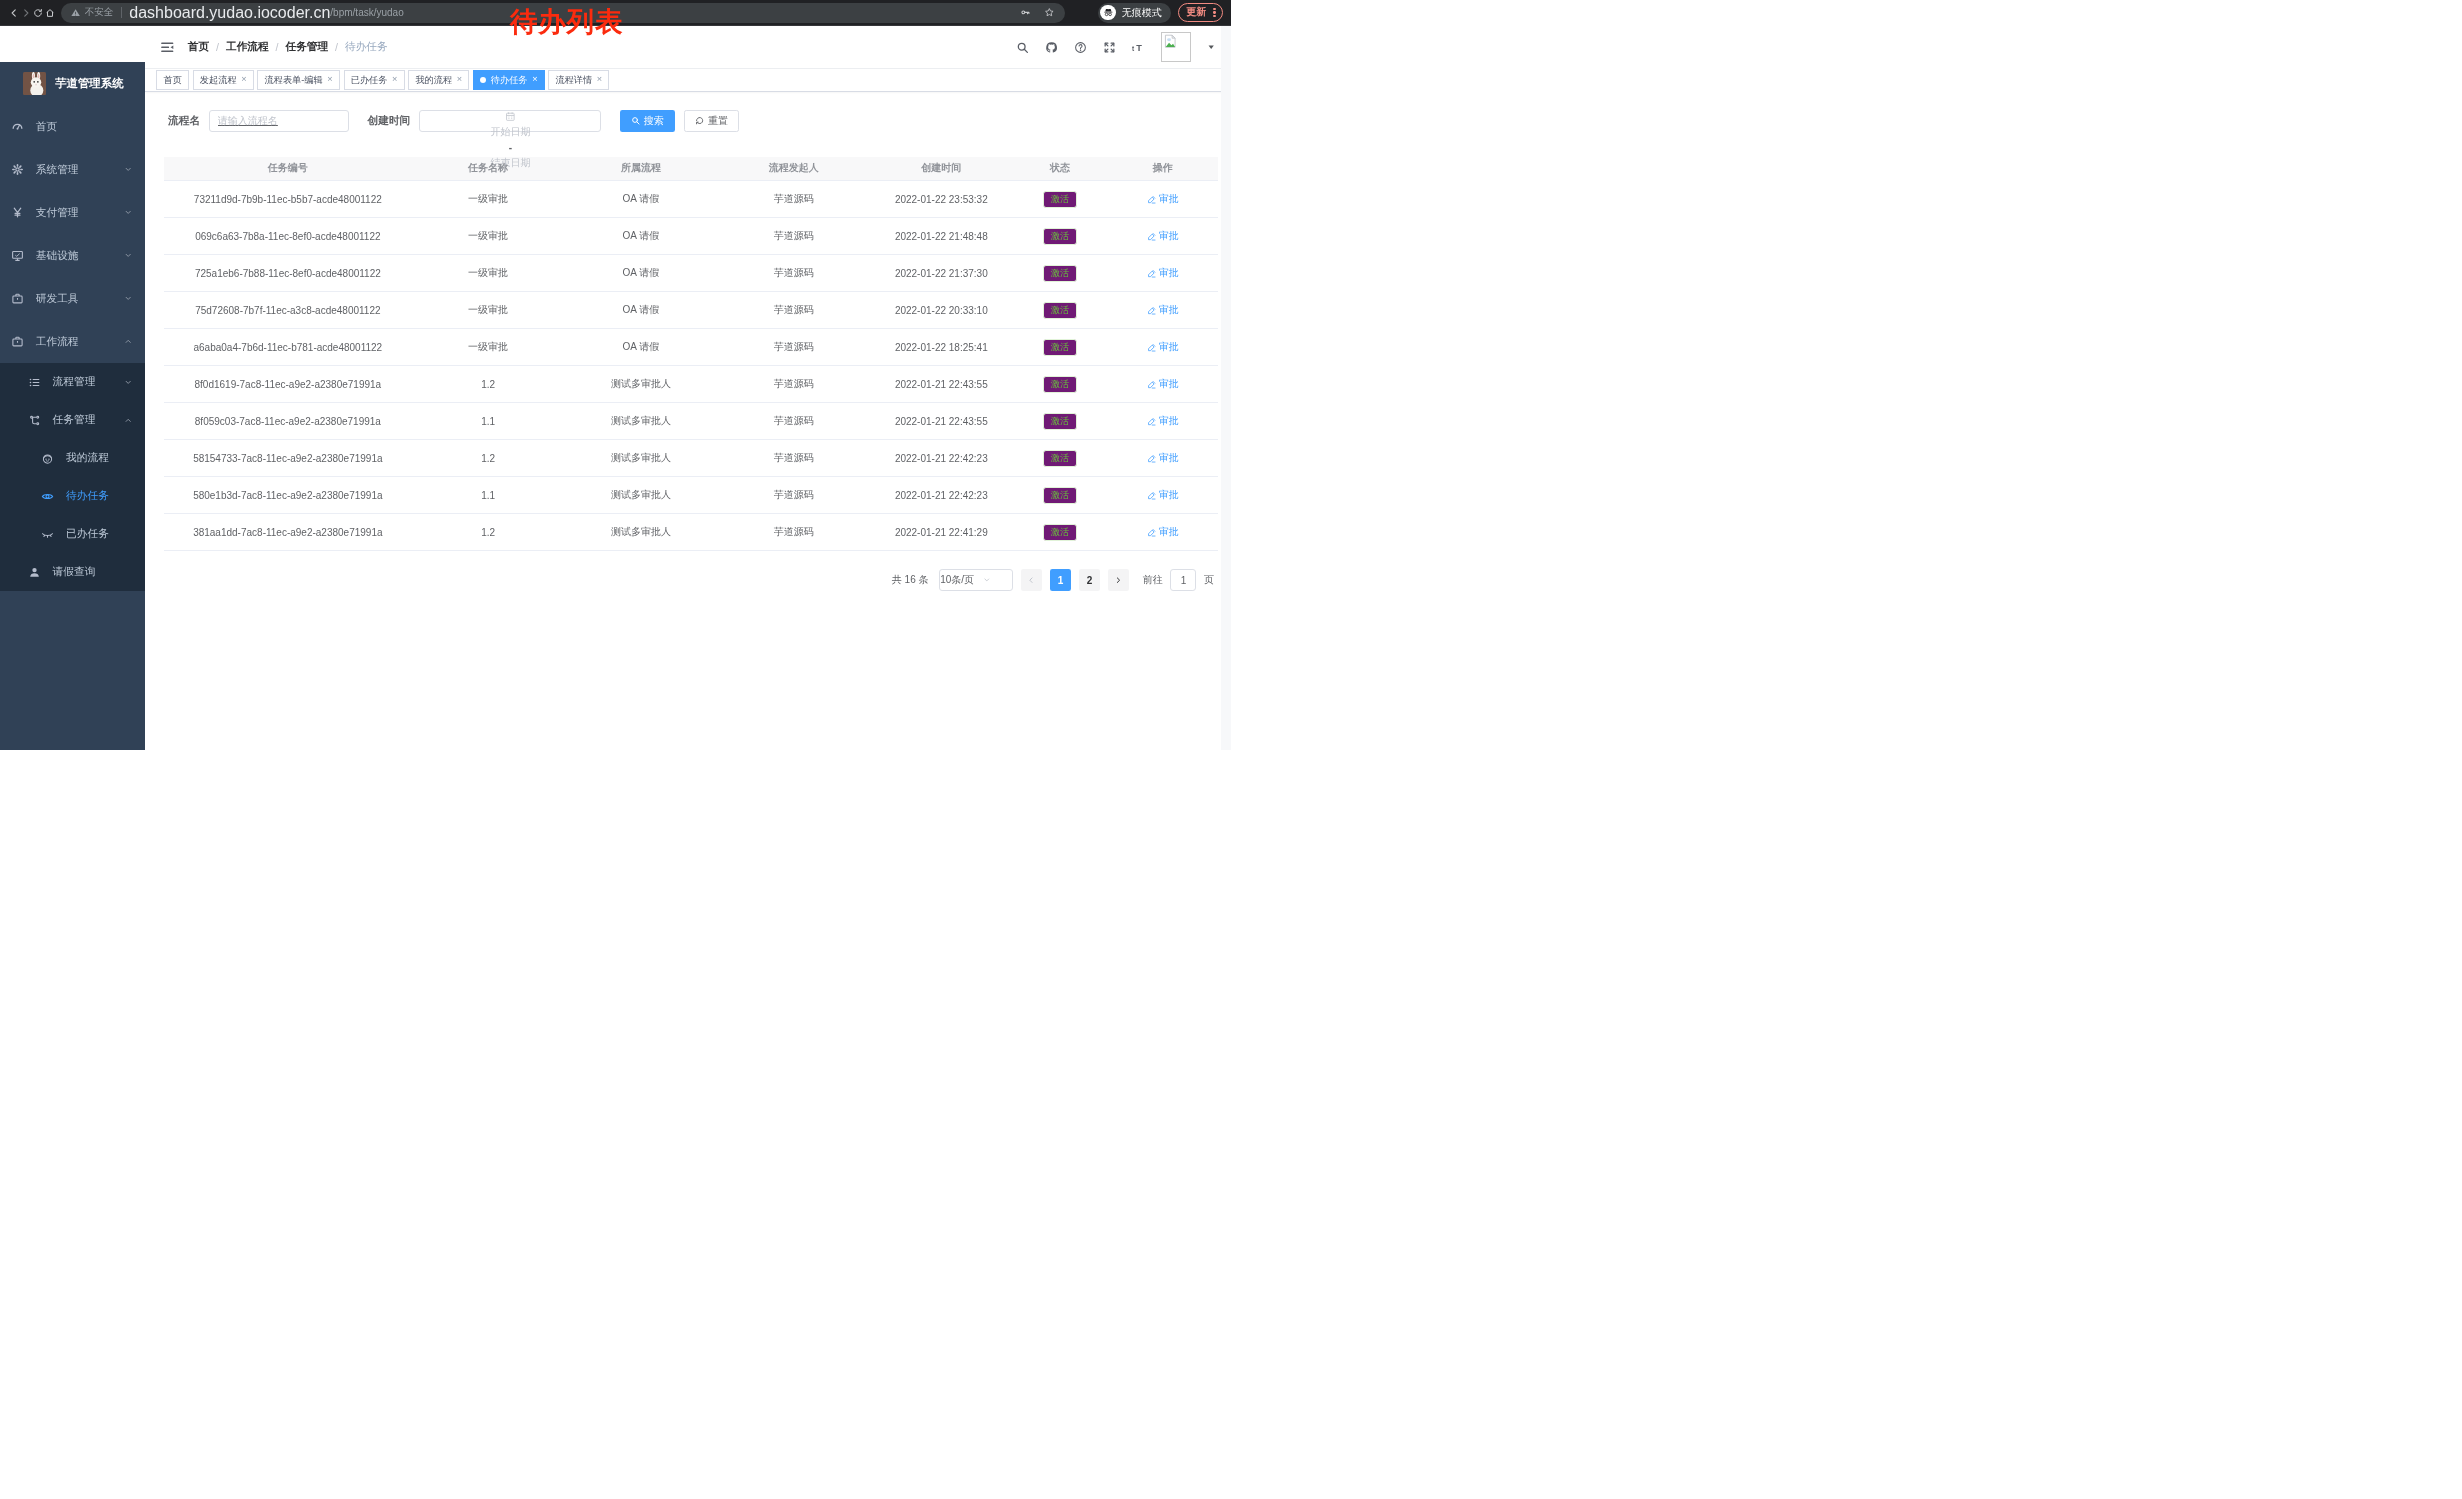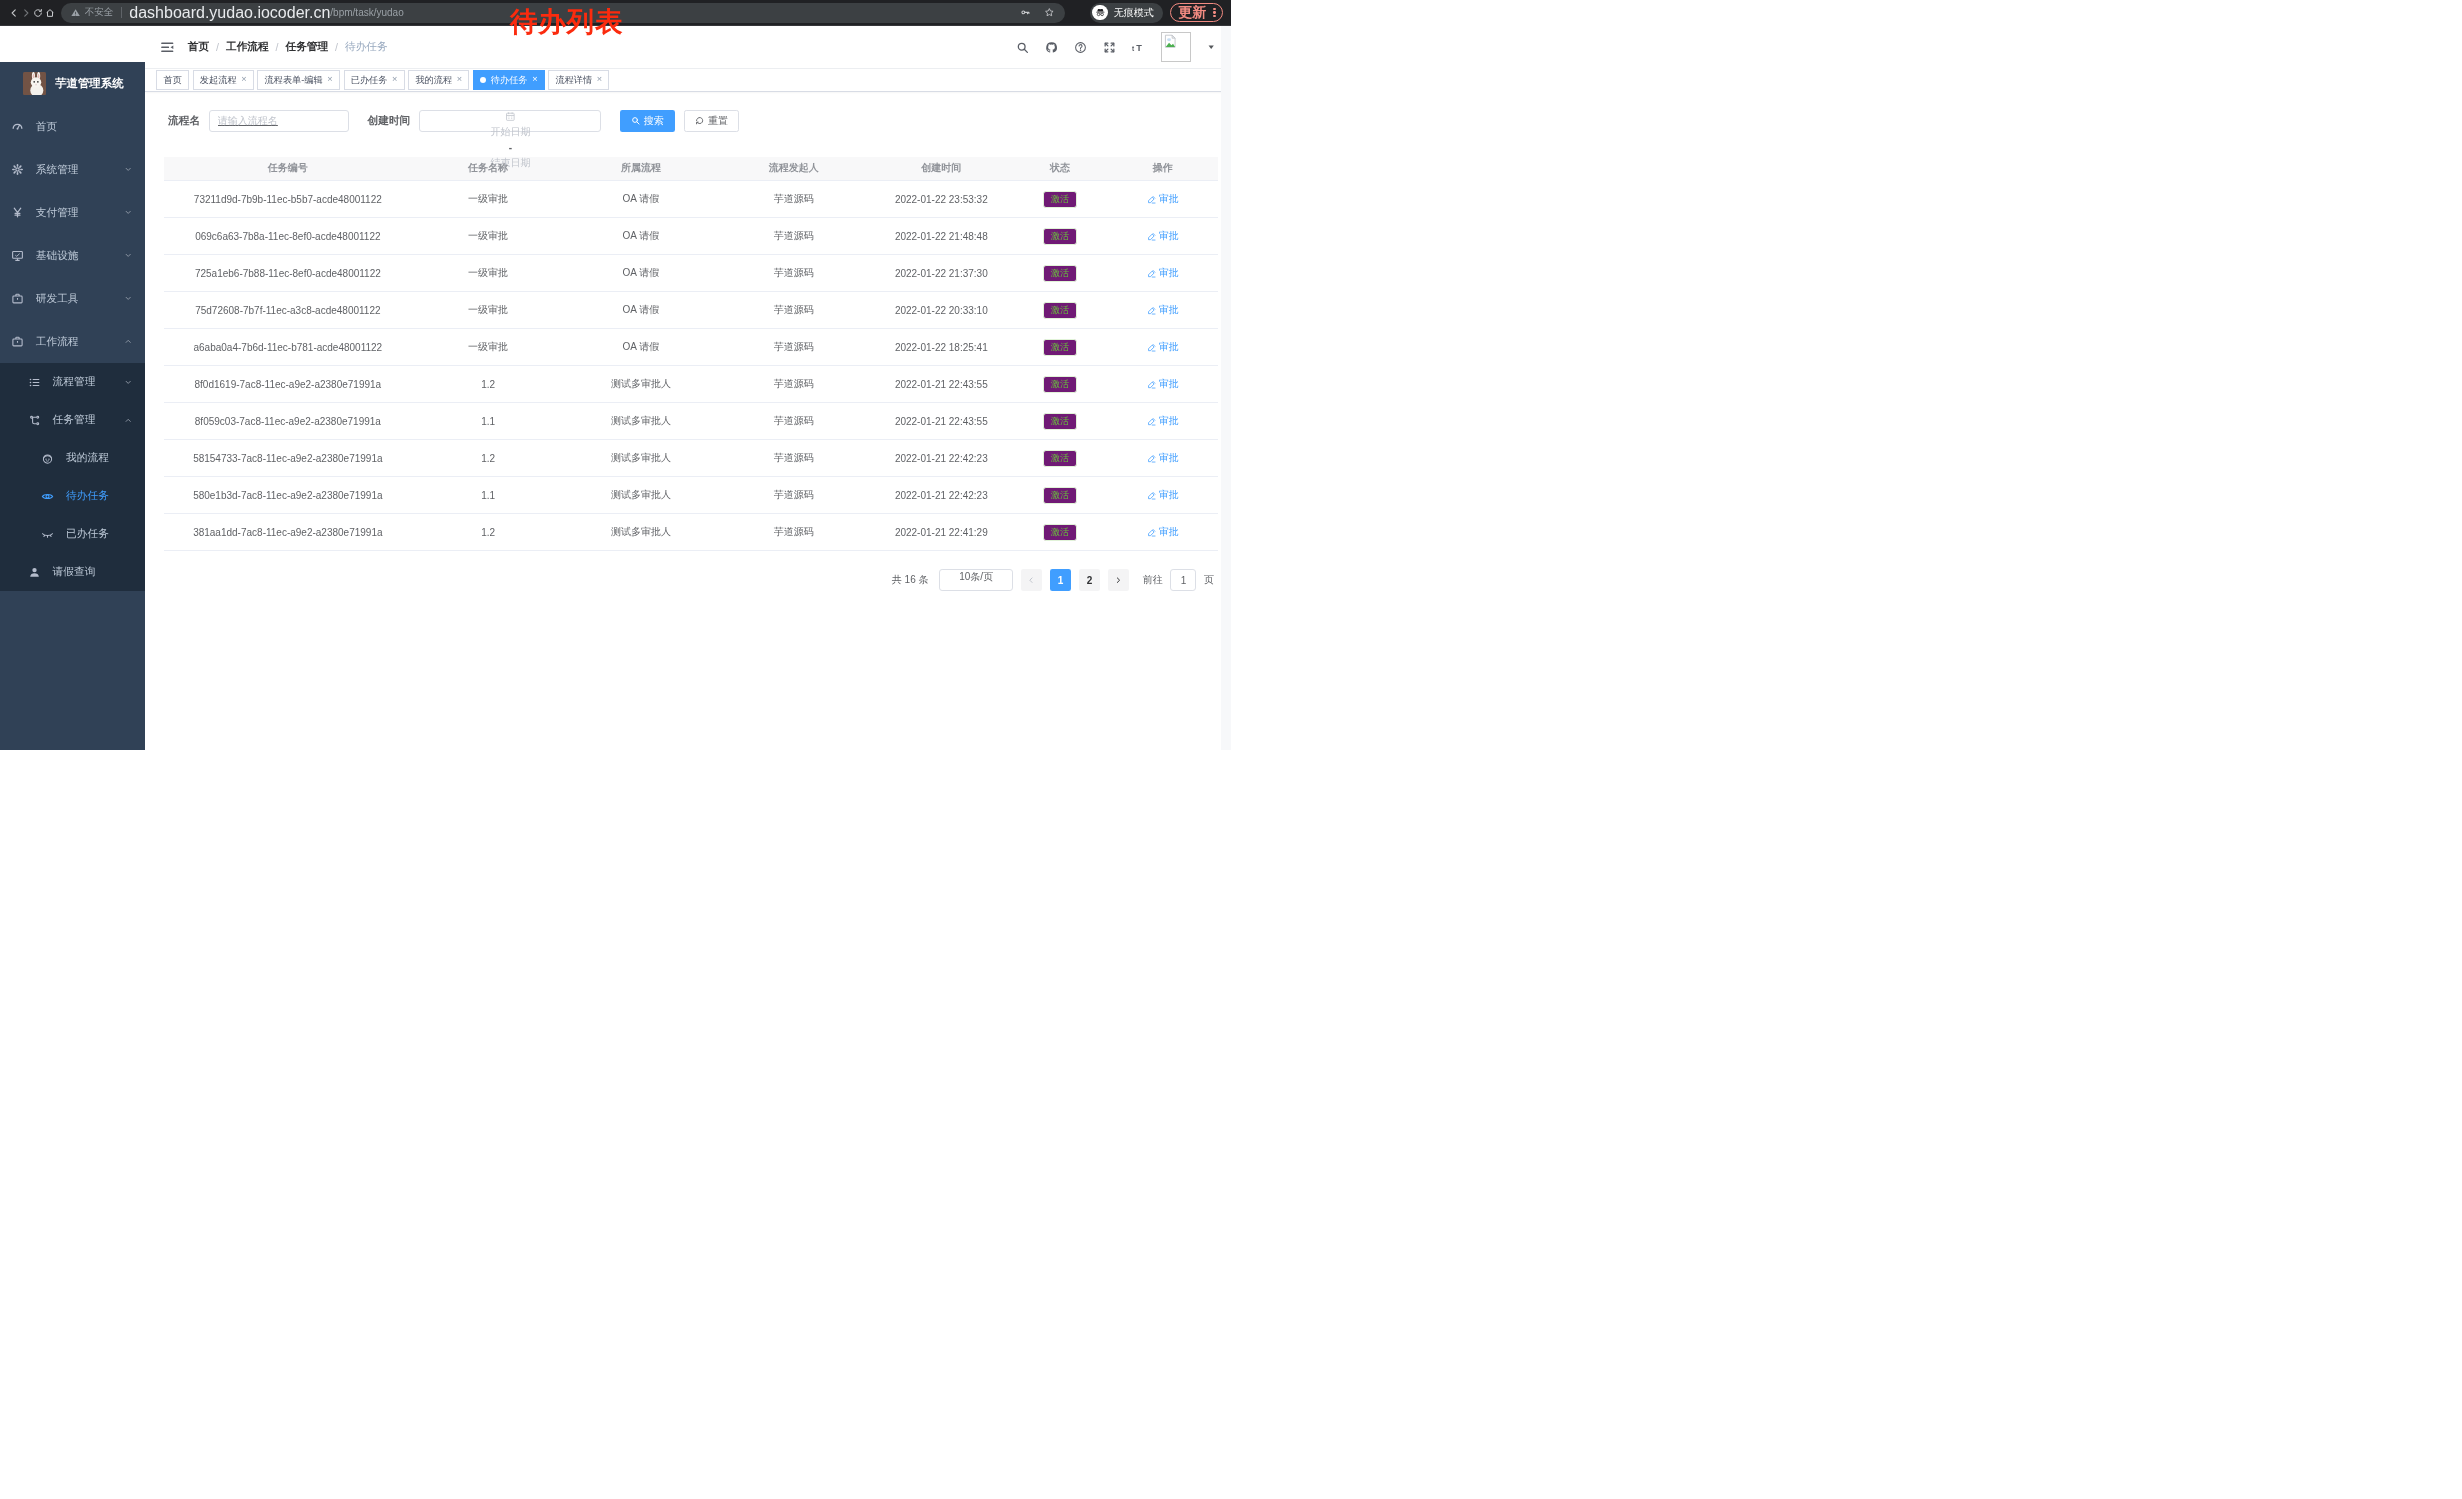--- a/index.html
+++ b/index.html
@@ -27,21 +27,21 @@
   .omni-right { margin-left:auto; display:flex; align-items:center; gap:13.7px; color:#c8cacd; }
   .omni-right svg { width:10.7px; height:10.7px; }
   .chrome-right { margin-left:auto; display:flex; align-items:center; gap:7.6px; }
   .incog { height:20px; background:#3c4043; border-radius:10px; display:flex;
            align-items:center; gap:6.1px; padding:0 9.2px 0 2.3px; cursor:default; }
   .incog-circ { width:15.3px; height:15.3px; border-radius:50%; background:#fff;
                 display:flex; align-items:center; justify-content:center; color:#202124; }
   .incog-circ svg { width:10.7px; height:10.7px; }
   .incog-label { color:#fff; font-size:10px; }
   .update-pill { height:18.3px; border:1.5px solid #f28b82; border-radius:10px; color:#f28b82;
-                 display:flex; align-items:center; gap:6.9px; padding:0 6.9px; font-size:14px;
+                 display:flex; align-items:center; gap:6.9px; padding:0 6.9px; font-size:10px;
                  font-weight:600; cursor:pointer;font-family:Liberation Mono, monospace; }
   .dots3 { display:flex; flex-direction:column; gap:1.5px; }
   .dots3 i { width:2.3px; height:2.3px; border-radius:50%; background:#f28b82; }
 
   
   .annotation { position:absolute; left:510px; top:3.8px; z-index:20; font-size:27.5px;
                 font-weight:600; color:#fb2b0e; letter-spacing:0.8px; }
 
   
   .app { position:absolute; top:26px; left:0; right:0; bottom:0; display:flex; }
@@ -129,21 +129,21 @@
   .approve-link { color:#409eff; display:inline-flex; align-items:center; gap:3.1px;
                   cursor:pointer; font-size:10px; }
   .approve-link svg { width:9.2px; height:9.2px; }
 
   
   .pagination { display:flex; align-items:center; justify-content:flex-end;
                 margin:18.3px 17px 0 0; gap:7.6px; font-size:10px; color:#606266; }
   .pg-total { margin-right:3.1px; }
   .size-select { width:74px; height:21.4px; border:0.8px solid #dcdfe6; border-radius:3.1px;
                  display:flex; align-items:center; justify-content:flex-start; gap:9.2px;
-                 color:#606266; cursor:pointer; background:#fff;flex-direction:column; }
+                 color:#606266; cursor:pointer; background:#fff; }
   .size-select svg { width:7.6px; height:7.6px; color:#c0c4cc; }
   .pg-btn { min-width:21.4px; height:21.4px; border-radius:2.3px; background:#f4f4f5;
             color:#303133; font-weight:700; display:flex; align-items:center;
             justify-content:center; cursor:pointer; font-size:10px; }
   .pg-btn svg { width:8.4px; height:8.4px; }
   .pg-btn.disabled { color:#c0c4cc; cursor:default; }
   .pg-btn.active { background:#409eff; color:#fff; }
   .goto-label { margin-left:6.1px; }
   .goto-input { width:26px; height:21.4px; border:0.8px solid #dcdfe6; border-radius:3.1px;
                 text-align:center; font-size:10px; color:#606266; outline:none; }

